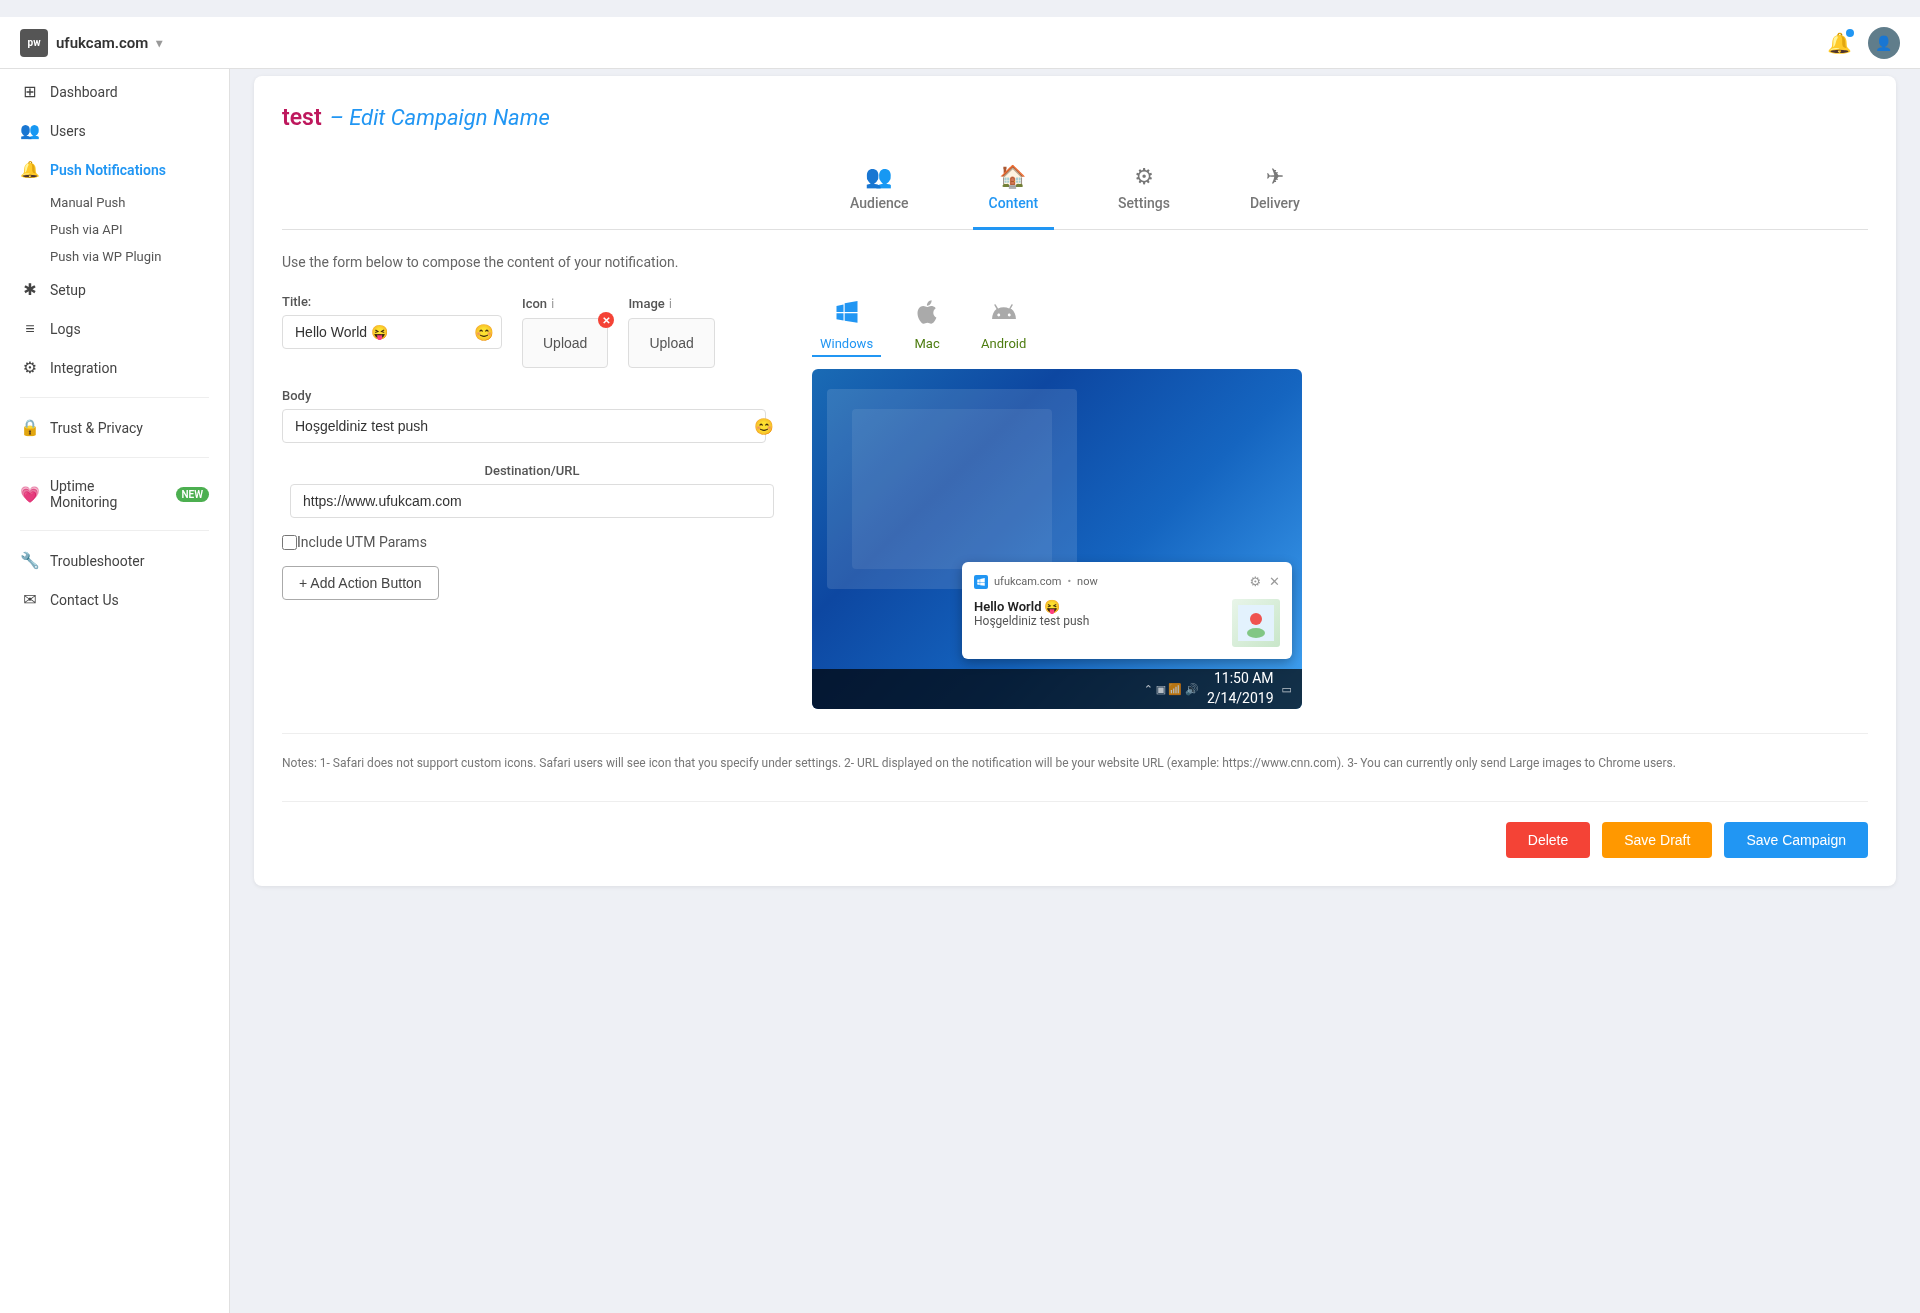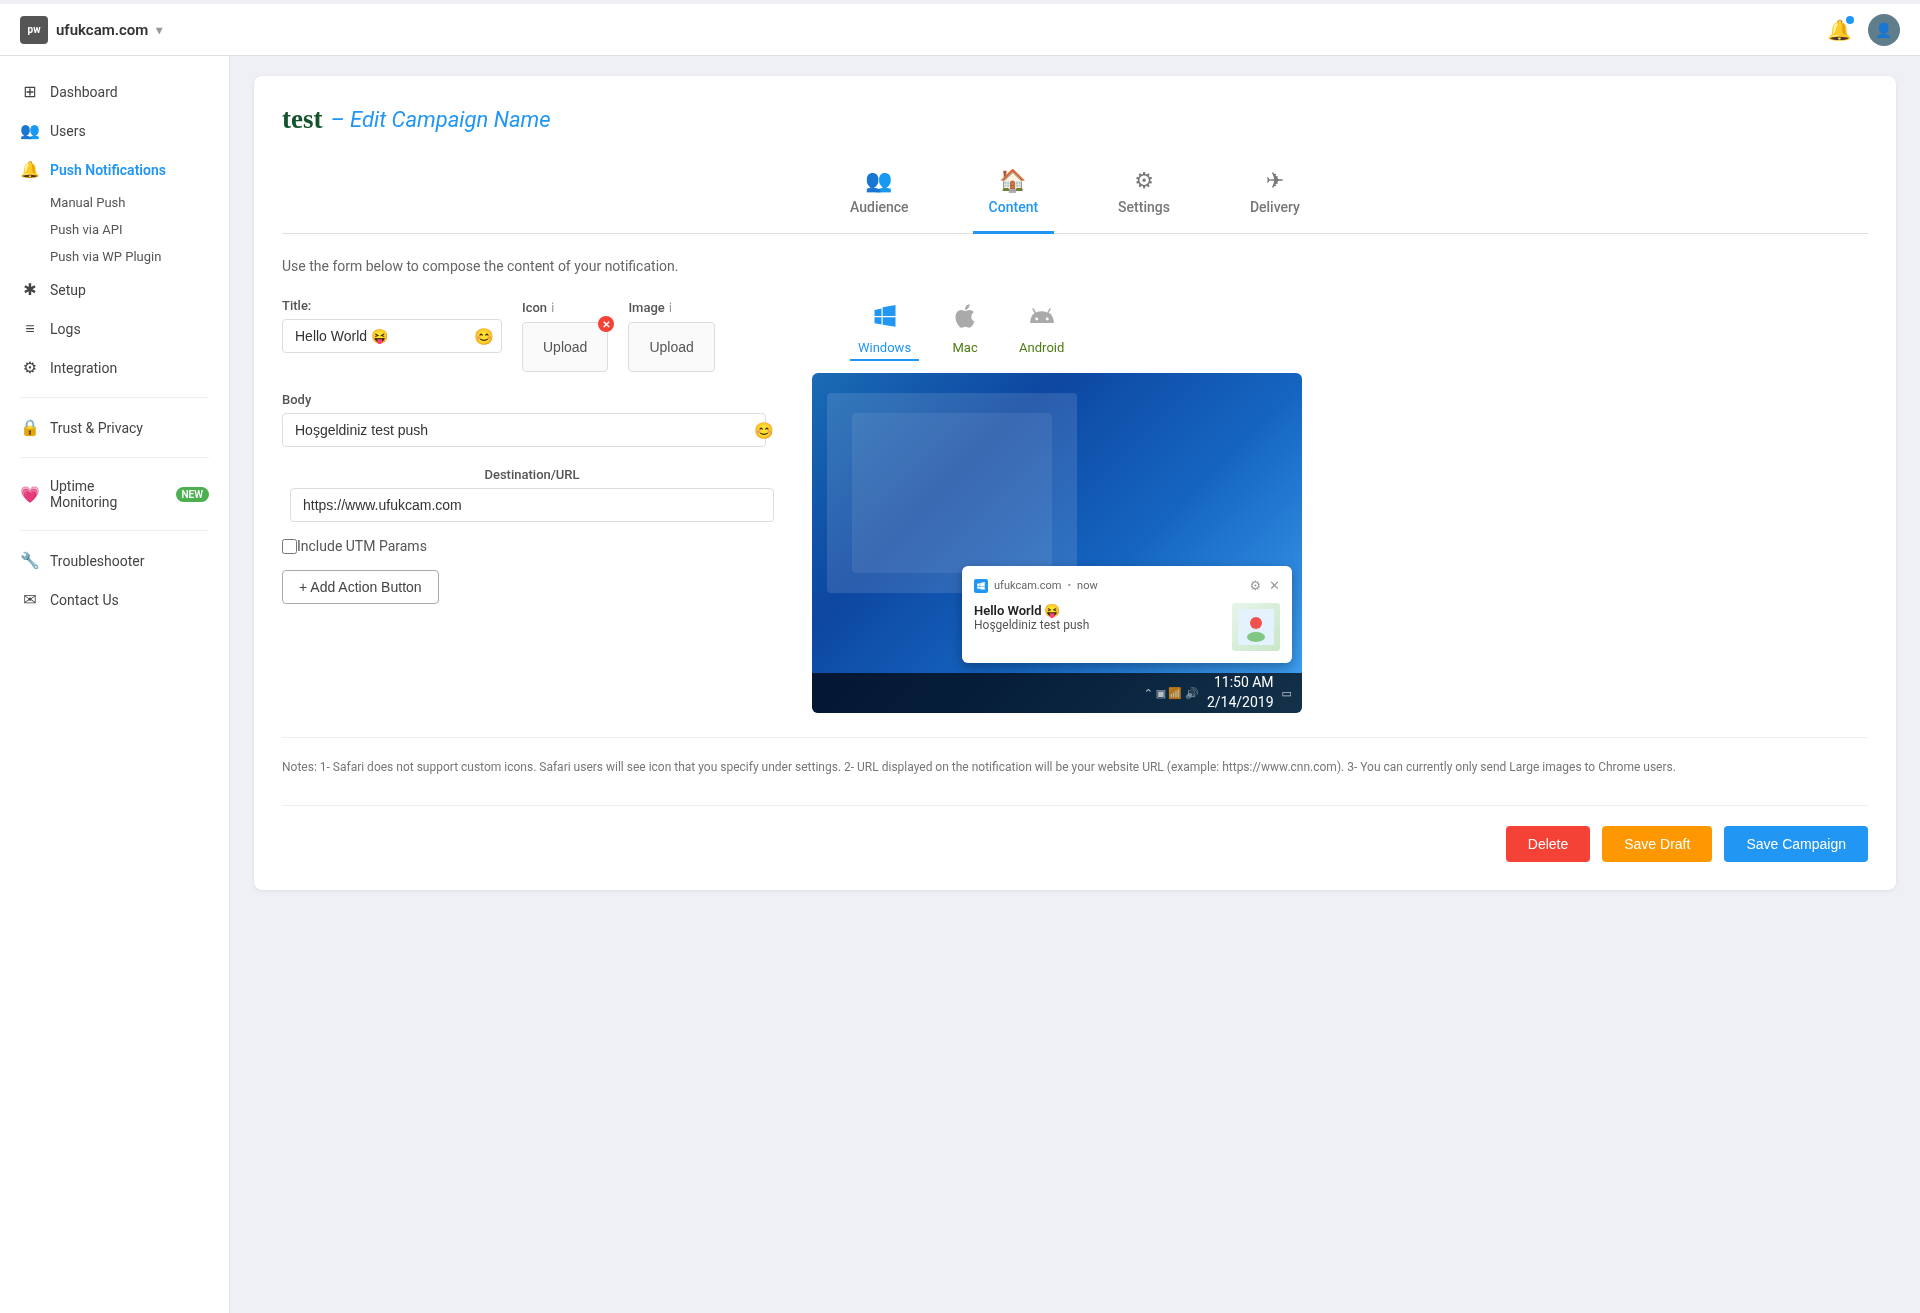--- a/index.html
+++ b/index.html
@@ -1,19 +1,19 @@
 <!DOCTYPE html>
 <html><head>
   <meta charset="utf-8">
   <style>
     * { box-sizing: border-box; margin: 0; padding: 0; }
     body { font-family: -apple-system, BlinkMacSystemFont, 'Segoe UI', Roboto, sans-serif; background: #eef0f5; display: flex; flex-direction: column; min-height: 100vh; }
 
     
-    .topbar { background: #fff; height: 52px; display: flex; align-items: center; padding: 0 20px; border-bottom: 1px solid #e0e0e0; justify-content: space-between; position: fixed; top: 4px; left: 0; right: 0; z-index: 100; }
+    .topbar { background: #fff; height: 52px; display: flex; align-items: center; padding: 0 20px; border-bottom: 1px solid #e0e0e0; justify-content: space-between; position: fixed; top: 17px; left: 0; right: 0; z-index: 100; }
     .topbar-left { display: flex; align-items: center; gap: 8px; font-weight: 600; font-size: 15px; color: #333; }
     .topbar-logo { background: #555; color: #fff; font-size: 10px; font-weight: bold; width: 28px; height: 28px; border-radius: 4px; display: flex; align-items: center; justify-content: center; }
     .topbar-right { display: flex; align-items: center; gap: 16px; }
     .topbar-bell { position: relative; cursor: pointer; }
     .topbar-bell-icon { font-size: 20px; color: #555; }
     .bell-dot { position: absolute; top: -2px; right: -2px; width: 8px; height: 8px; background: #2196F3; border-radius: 50%; }
     .avatar { width: 32px; height: 32px; border-radius: 50%; background: #607D8B; display: flex; align-items: center; justify-content: center; color: #fff; font-size: 14px; cursor: pointer; }
 
     
     .layout { display: flex; margin-top: 52px; min-height: calc(100vh - 52px); }
@@ -27,21 +27,21 @@
     .sidebar-sub-item { padding: 6px 0; cursor: pointer; color: #555; font-size: 13px; }
     .sidebar-divider { height: 1px; background: #eee; margin: 10px 20px; }
     .badge-new { background: #4CAF50; color: #fff; font-size: 10px; padding: 2px 6px; border-radius: 10px; font-weight: 600; margin-left: 6px; }
 
     
     .main { margin-left: 230px; padding: 24px; flex: 1; }
     .content-card { background: #fff; border-radius: 8px; padding: 28px; box-shadow: 0 1px 4px rgba(0,0,0,0.08); }
 
     
     .page-header { display: flex; align-items: center; gap: 8px; margin-bottom: 24px; }
-    .page-title-static { font-size: 27px; font-weight: 600; color: #14532d; font-family: Liberation Serif, serif; }
+    .page-title-static { font-size: 23px; font-weight: 600; color: #be185d; }
     .page-title-edit { font-size: 22px; font-style: italic; color: #2196F3; cursor: pointer; }
 
     
     .tabs { display: flex; justify-content: center; gap: 48px; border-bottom: 1px solid #e0e0e0; margin-bottom: 24px; padding-bottom: 0; }
     .tab { display: flex; flex-direction: column; align-items: center; gap: 6px; padding: 8px 16px 16px; cursor: pointer; color: #777; font-size: 14px; font-weight: 500; border-bottom: 3px solid transparent; position: relative; bottom: -1px; transition: all 0.15s; }
     .tab.active { color: #2196F3; border-bottom: 3px solid #2196F3; }
     .tab-icon { font-size: 22px; }
 
     
     .form-description { color: #666; font-size: 14px; margin-bottom: 24px; }
@@ -72,21 +72,21 @@
     .checkbox-row input[type=checkbox] { width: 15px; height: 15px; cursor: pointer; }
     .checkbox-label { font-size: 14px; color: #555; cursor: pointer; }
 
     
     .add-action-btn { border: 1px solid #aaa; background: #fff; padding: 8px 16px; border-radius: 4px; cursor: pointer; font-size: 14px; color: #444; transition: background 0.15s; }
 
     
     .preview-area { flex: 1; }
     .preview-tabs { display: flex; gap: 24px; margin-bottom: 12px; }
     .preview-tab { display: flex; flex-direction: column; align-items: center; gap: 4px; cursor: pointer; color: #4d7c0f; font-size: 13px; padding: 4px 8px; border-bottom: 2px solid transparent; }
-    .preview-tab.active { color: #2196F3; border-bottom: 2px solid #2196F3; margin-left: 38px; }
+    .preview-tab.active { color: #2196F3; border-bottom: 2px solid #2196F3; }
     .preview-tab-icon { font-size: 24px; }
 
     
     .windows-preview { background: linear-gradient(135deg, #1a6bb5 0%, #0d47a1 30%, #1565C0 60%, #42a5f5 100%); width: 490px; height: 340px; border-radius: 6px; position: relative; overflow: hidden; }
     .windows-preview-inner { width: 100%; height: 100%; position: relative; }
     .windows-taskbar { position: absolute; bottom: 0; left: 0; right: 0; height: 40px; background: rgba(0,0,0,0.7); display: flex; align-items: center; justify-content: flex-end; padding: 0 10px; gap: 8px; font-size: 10px; color: #fff; }
     .taskbar-time { text-align: right; line-height: 1.4; font-size: 14px; }
 
     
     .notification-toast { position: absolute; bottom: 50px; right: 10px; background: #fff; border-radius: 6px; width: 330px; padding: 12px; box-shadow: 0 4px 12px rgba(0,0,0,0.3); display: flex; flex-direction: column; gap: 6px; }

